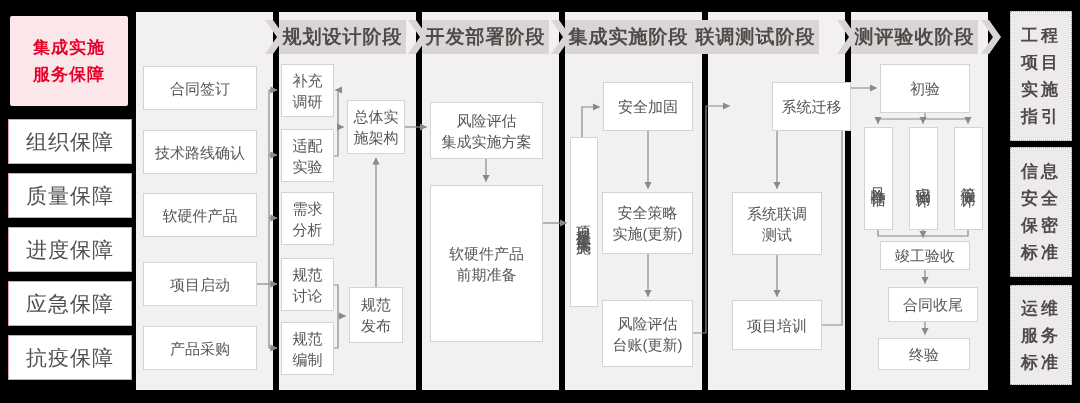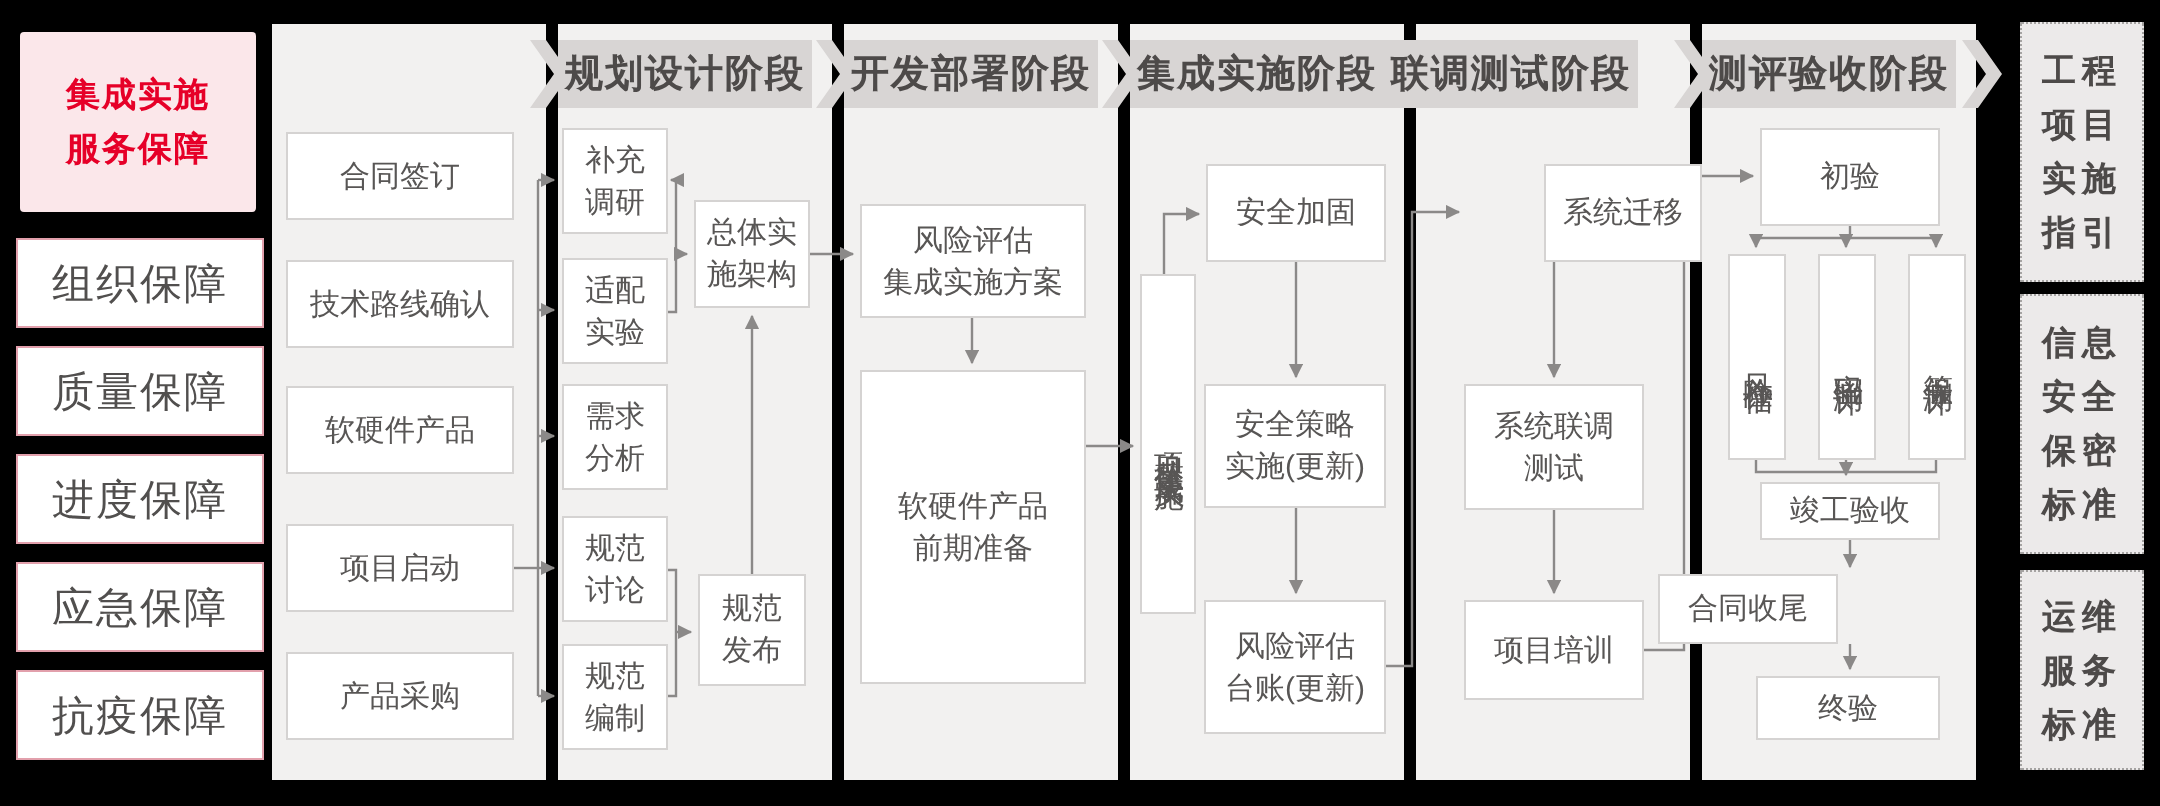--- a/index.html
+++ b/index.html
@@ -162,21 +162,21 @@
   <div class="box" style="left:772px;top:82px;width:79px;height:49px">系统迁移</div>
   <div class="box" style="left:732px;top:192px;width:90px;height:63px">系统联调
 测试</div>
   <div class="box" style="left:732px;top:300px;width:90px;height:50px">项目培训</div>
 
   <div class="box" style="left:880px;top:64px;width:90px;height:49px">初验</div>
   <div class="box vert" style="left:864px;top:127px;width:29px;height:103px">风险评估</div>
   <div class="box vert" style="left:909px;top:127px;width:29px;height:103px">密码测评</div>
   <div class="box vert" style="left:954px;top:127px;width:29px;height:103px">等保测评</div>
   <div class="box" style="left:880px;top:241px;width:90px;height:29px">竣工验收</div>
-  <div class="box" style="left:829px;top:287px;width:90px;height:35px">合同收尾</div>
+  <div class="box" style="left:888px;top:287px;width:90px;height:35px">合同收尾</div>
   <div class="box" style="left:878px;top:338px;width:92px;height:32px">终验</div>
 
   <div class="rbox" style="top:11px;height:130px">工程
 项目
 实施
 指引</div>
   <div class="rbox" style="top:147px;height:130px">信息
 安全
 保密
 标准</div>

